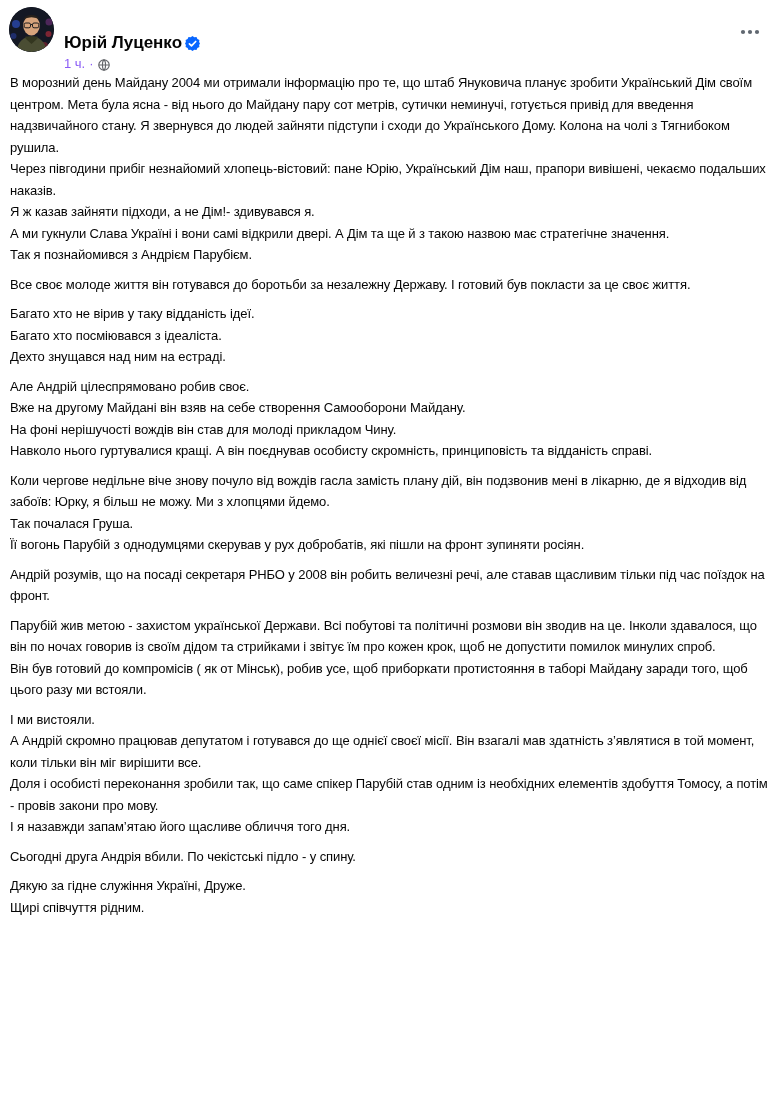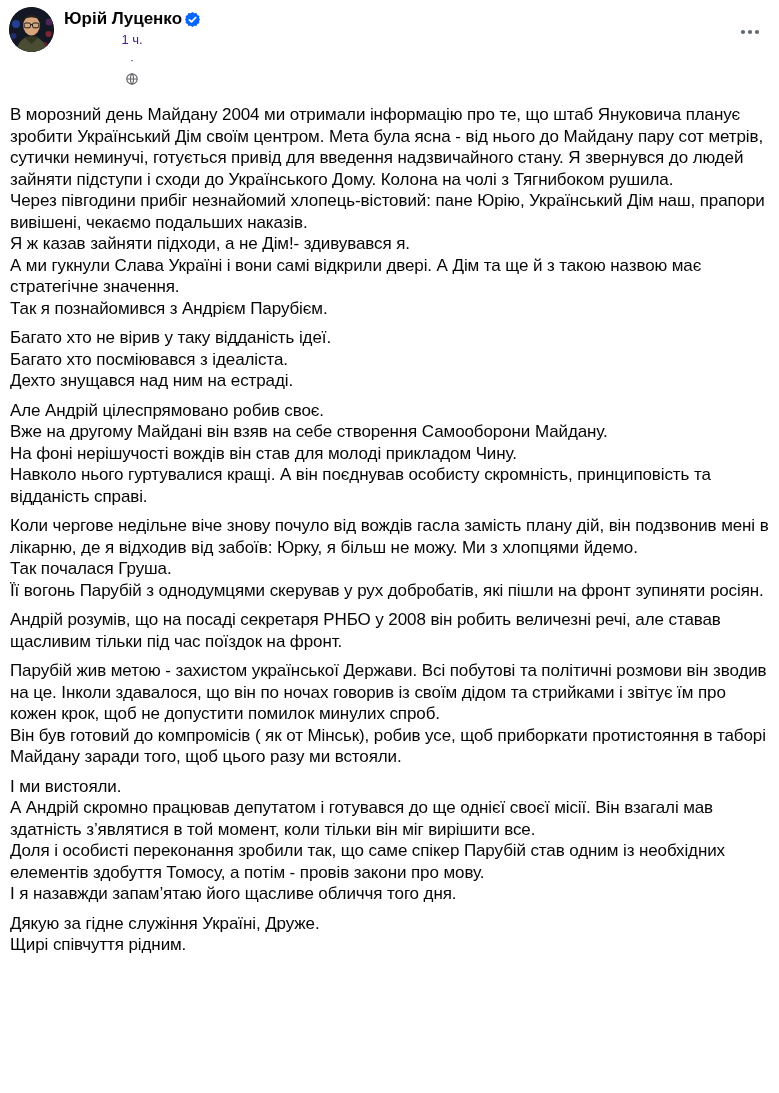--- a/index.html
+++ b/index.html
@@ -23,55 +23,54 @@
   .avatar {
     width: 45px; height: 45px;
     border-radius: 50%;
     overflow: hidden;
     flex: 0 0 auto;
     cursor: pointer;
     background: #141824;
   }
   .avatar svg { display: block; width: 100%; height: 100%; }
   .header-info { margin-left: 10px; padding-top: 2px; }
-  .name-row { display: flex; align-items: center; gap: 3px; }
+  .name-row { display: flex; align-items: center; gap: 3px; margin-top: 24px; }
   .author-name {
     font-size: 17px;
     font-weight: 700;
     color: #050505;
     cursor: pointer;
     line-height: 20px;
   }
   .verified-badge { width: 15px; height: 15px; display: inline-block; }
   .meta-row {
     display: flex;
     align-items: center;
     gap: 4px;
     margin-top: 3px;
     font-size: 13px;
-    color: #4c1d95;
+    color: #8b5cf6;
     line-height: 16px;
-    flex-direction: column;
   }
   .timestamp { cursor: pointer; }
   .globe-icon { width: 12px; height: 12px; display: inline-block; margin-top: 1px; }
   .more-button {
     position: absolute;
     right: 12px; top: 19px;
     width: 34px; height: 26px;
     display: flex; align-items: center; justify-content: center;
     border-radius: 6px;
     cursor: pointer;
   }
 
   
   .post-body {
     padding: 0 10px;
-    margin-top: 19px;
-    font-size: 17px;
+    margin-top: 0;
+    font-size: 13px;
     line-height: 21.5px;
     letter-spacing: -0.1px;
     color: #050505;
   }
   .post-paragraph {
     white-space: pre-line;
     margin: 0 0 8px 0;
   }
   .post-paragraph:last-child { margin-bottom: 0; }
 </style>
@@ -136,34 +135,36 @@
     </div>
 
   </div>
 
   <div class="post-body">
     <div class="post-paragraph">В морозний день Майдану 2004 ми отримали інформацію про те, що штаб Януковича планує зробити Український Дім своїм центром. Мета була ясна - від нього до Майдану пару сот метрів, сутички неминучі, готується привід для введення надзвичайного стану. Я звернувся до людей зайняти підступи і сходи до Українського Дому. Колона на чолі з Тягнибоком рушила.
 Через півгодини прибіг незнайомий хлопець-вістовий: пане Юрію, Український Дім наш, прапори вивішені, чекаємо подальших наказів.
 Я ж казав зайняти підходи, а не Дім!- здивувався я.
 А ми гукнули Слава Україні і вони самі відкрили двері. А Дім та ще й з такою назвою має стратегічне значення.
 Так я познайомився з Андрієм Парубієм.</div>
+    <div class="post-paragraph">Все своє молоде життя він готувався до боротьби за незалежну Державу. І готовий був покласти за це своє життя.</div>
     <div class="post-paragraph">Багато хто не вірив у таку відданість ідеї.
 Багато хто посміювався з ідеаліста.
 Дехто знущався над ним на естраді.</div>
     <div class="post-paragraph">Але Андрій цілеспрямовано робив своє.
 Вже на другому Майдані він взяв на себе створення Самооборони Майдану.
 На фоні нерішучості вождів він став для молоді прикладом Чину.
 Навколо нього гуртувалися кращі. А він поєднував особисту скромність, принциповість та відданість справі.</div>
     <div class="post-paragraph">Коли чергове недільне віче знову почуло від вождів гасла замість плану дій, він подзвонив мені в лікарню, де я відходив від забоїв: Юрку, я більш не можу. Ми з хлопцями йдемо.
 Так почалася Груша.
 Її вогонь Парубій з однодумцями скерував у рух добробатів, які пішли на фронт зупиняти росіян.</div>
     <div class="post-paragraph">Андрій розумів, що на посаді секретаря РНБО у 2008 він робить величезні речі, але ставав щасливим тільки під час поїздок на фронт.</div>
     <div class="post-paragraph">Парубій жив метою - захистом української Держави. Всі побутові та політичні розмови він зводив на це. Інколи здавалося, що він по ночах говорив із своїм дідом та стрийками і звітує їм про кожен крок, щоб не допустити помилок минулих спроб.
 Він був готовий до компромісів ( як от Мінськ), робив усе, щоб приборкати протистояння в таборі Майдану заради того, щоб цього разу ми встояли.</div>
     <div class="post-paragraph">І ми вистояли.
 А Андрій скромно працював депутатом і готувався до ще однієї своєї місії. Він взагалі мав здатність з’являтися в той момент, коли тільки він міг вирішити все.
 Доля і особисті переконання зробили так, що саме спікер Парубій став одним із необхідних елементів здобуття Томосу, а потім - провів закони про мову.
 І я назавжди запам’ятаю його щасливе обличчя того дня.</div>
+    <div class="post-paragraph">Сьогодні друга Андрія вбили. По чекістські підло - у спину.</div>
     <div class="post-paragraph">Дякую за гідне служіння Україні, Друже.
 Щирі співчуття рідним.</div>
   </div>
 
 </div>
 
 </body></html>

